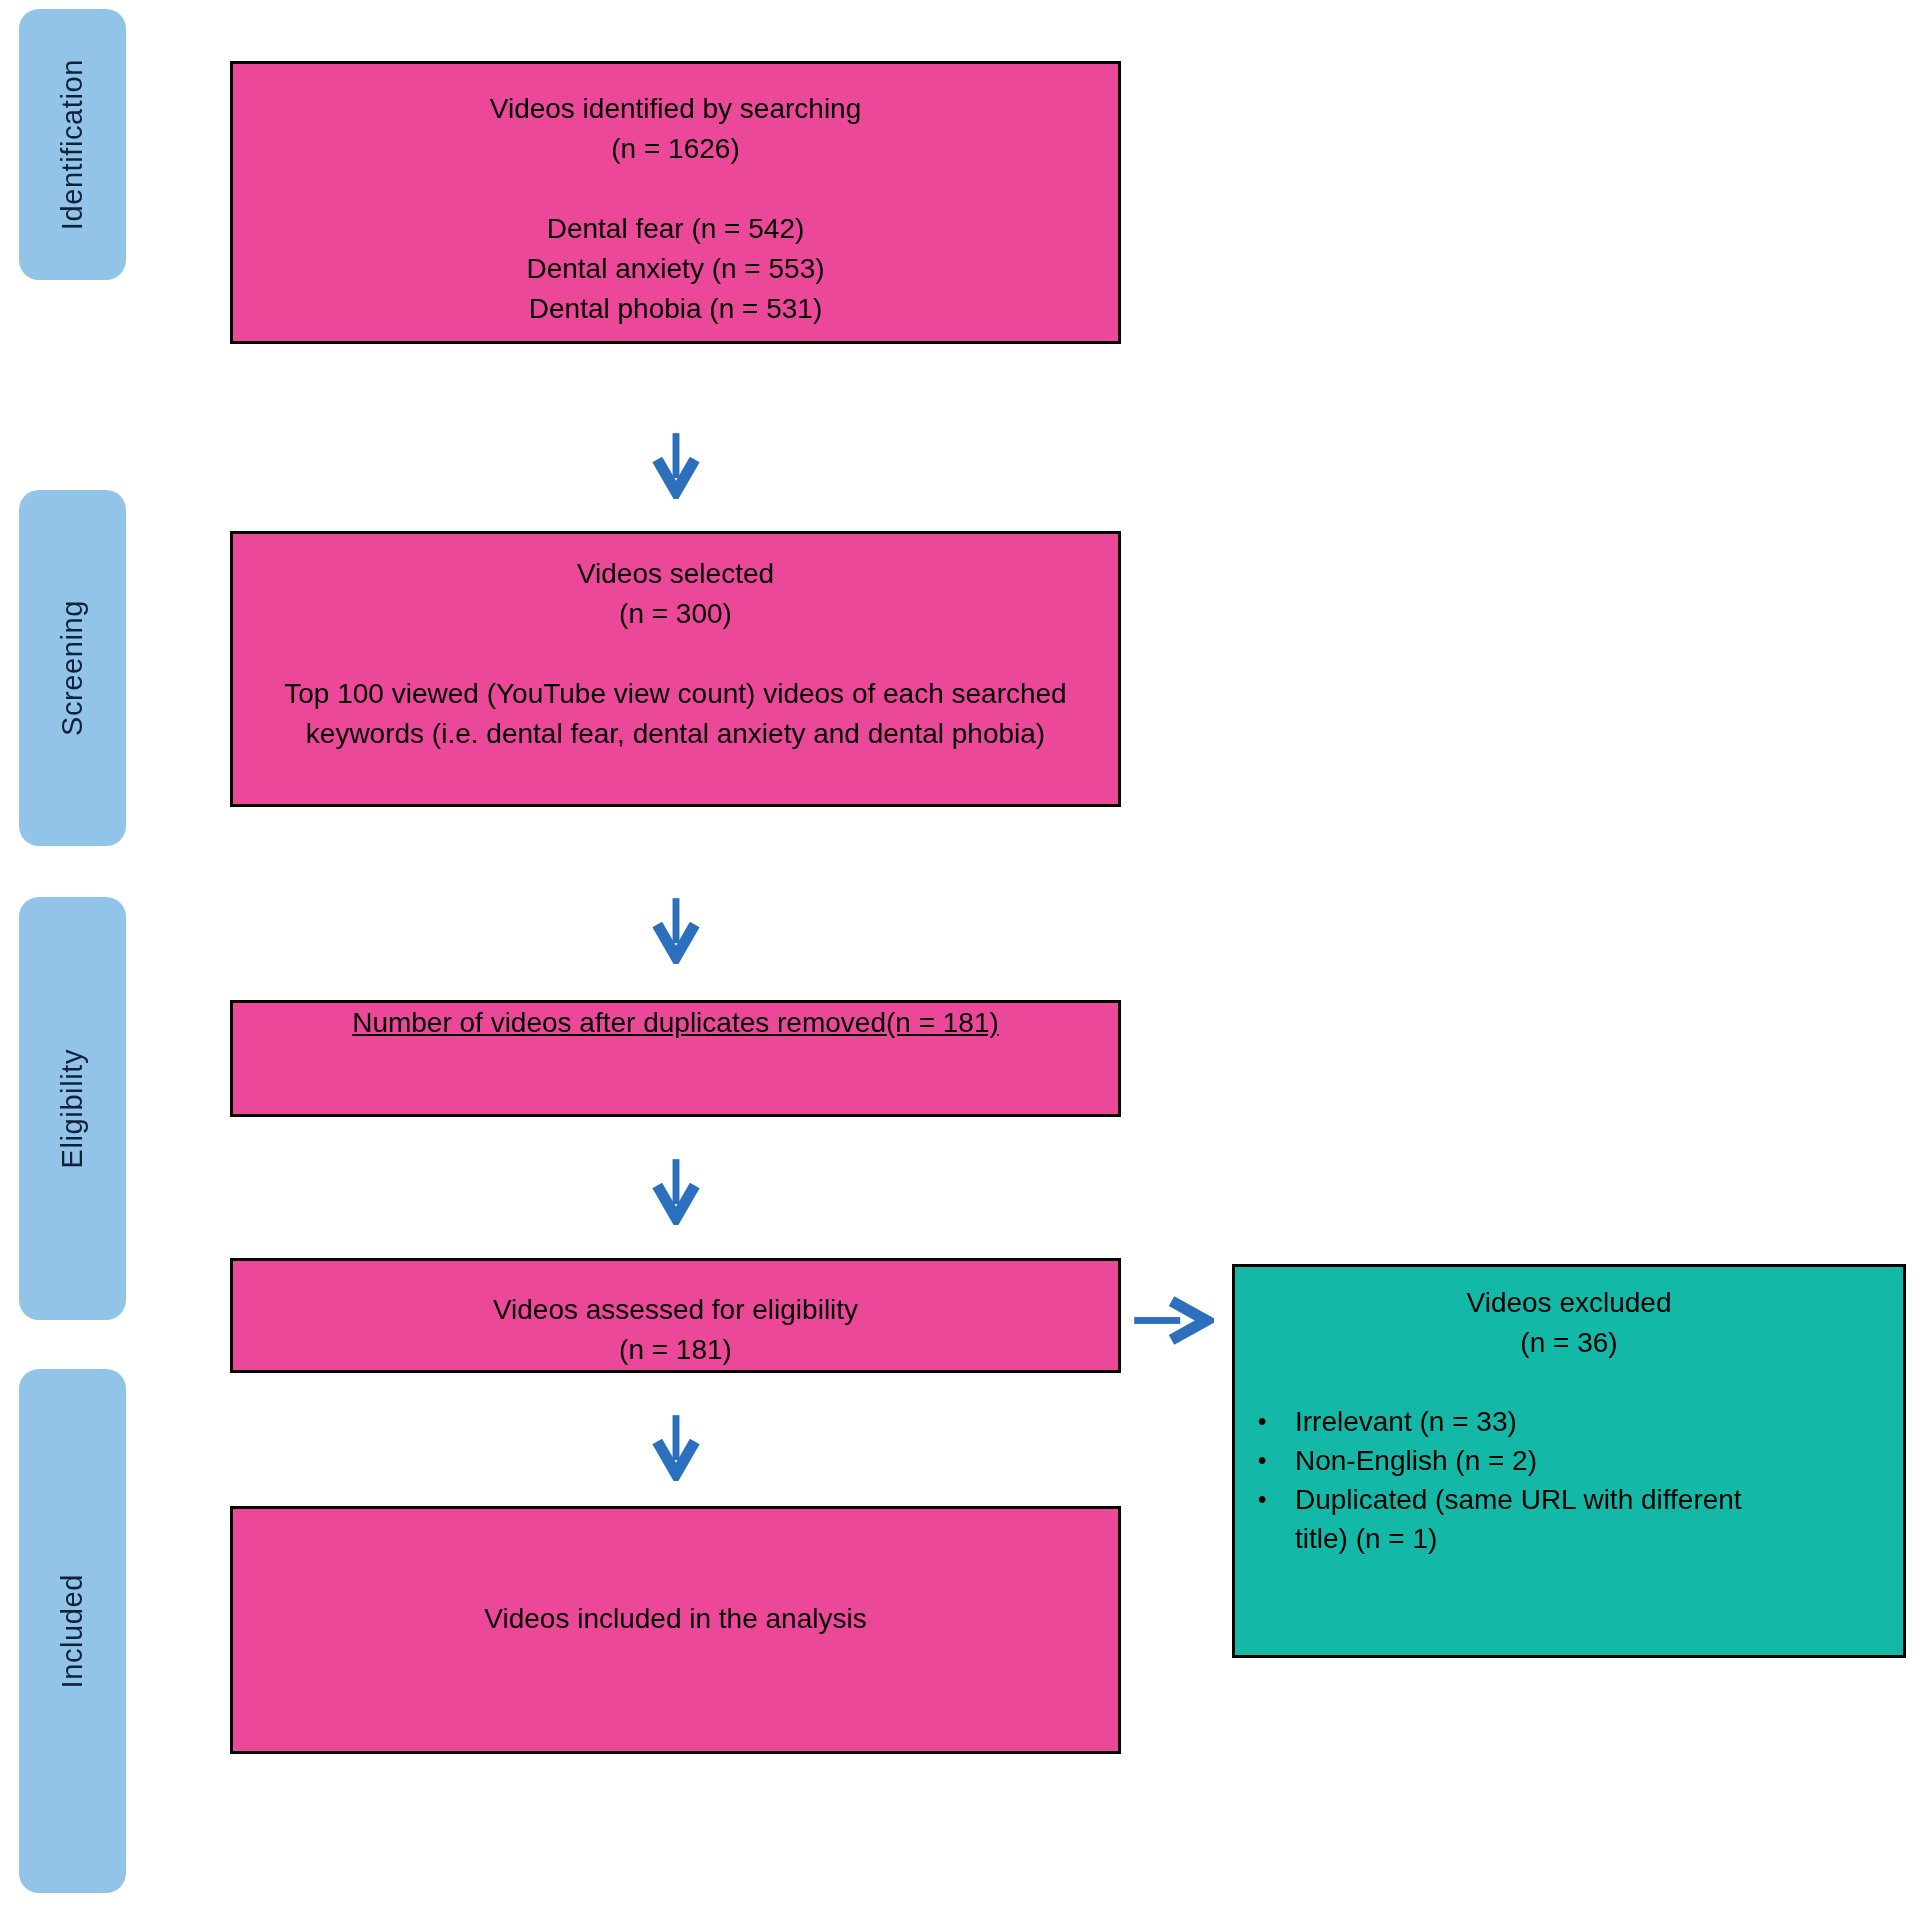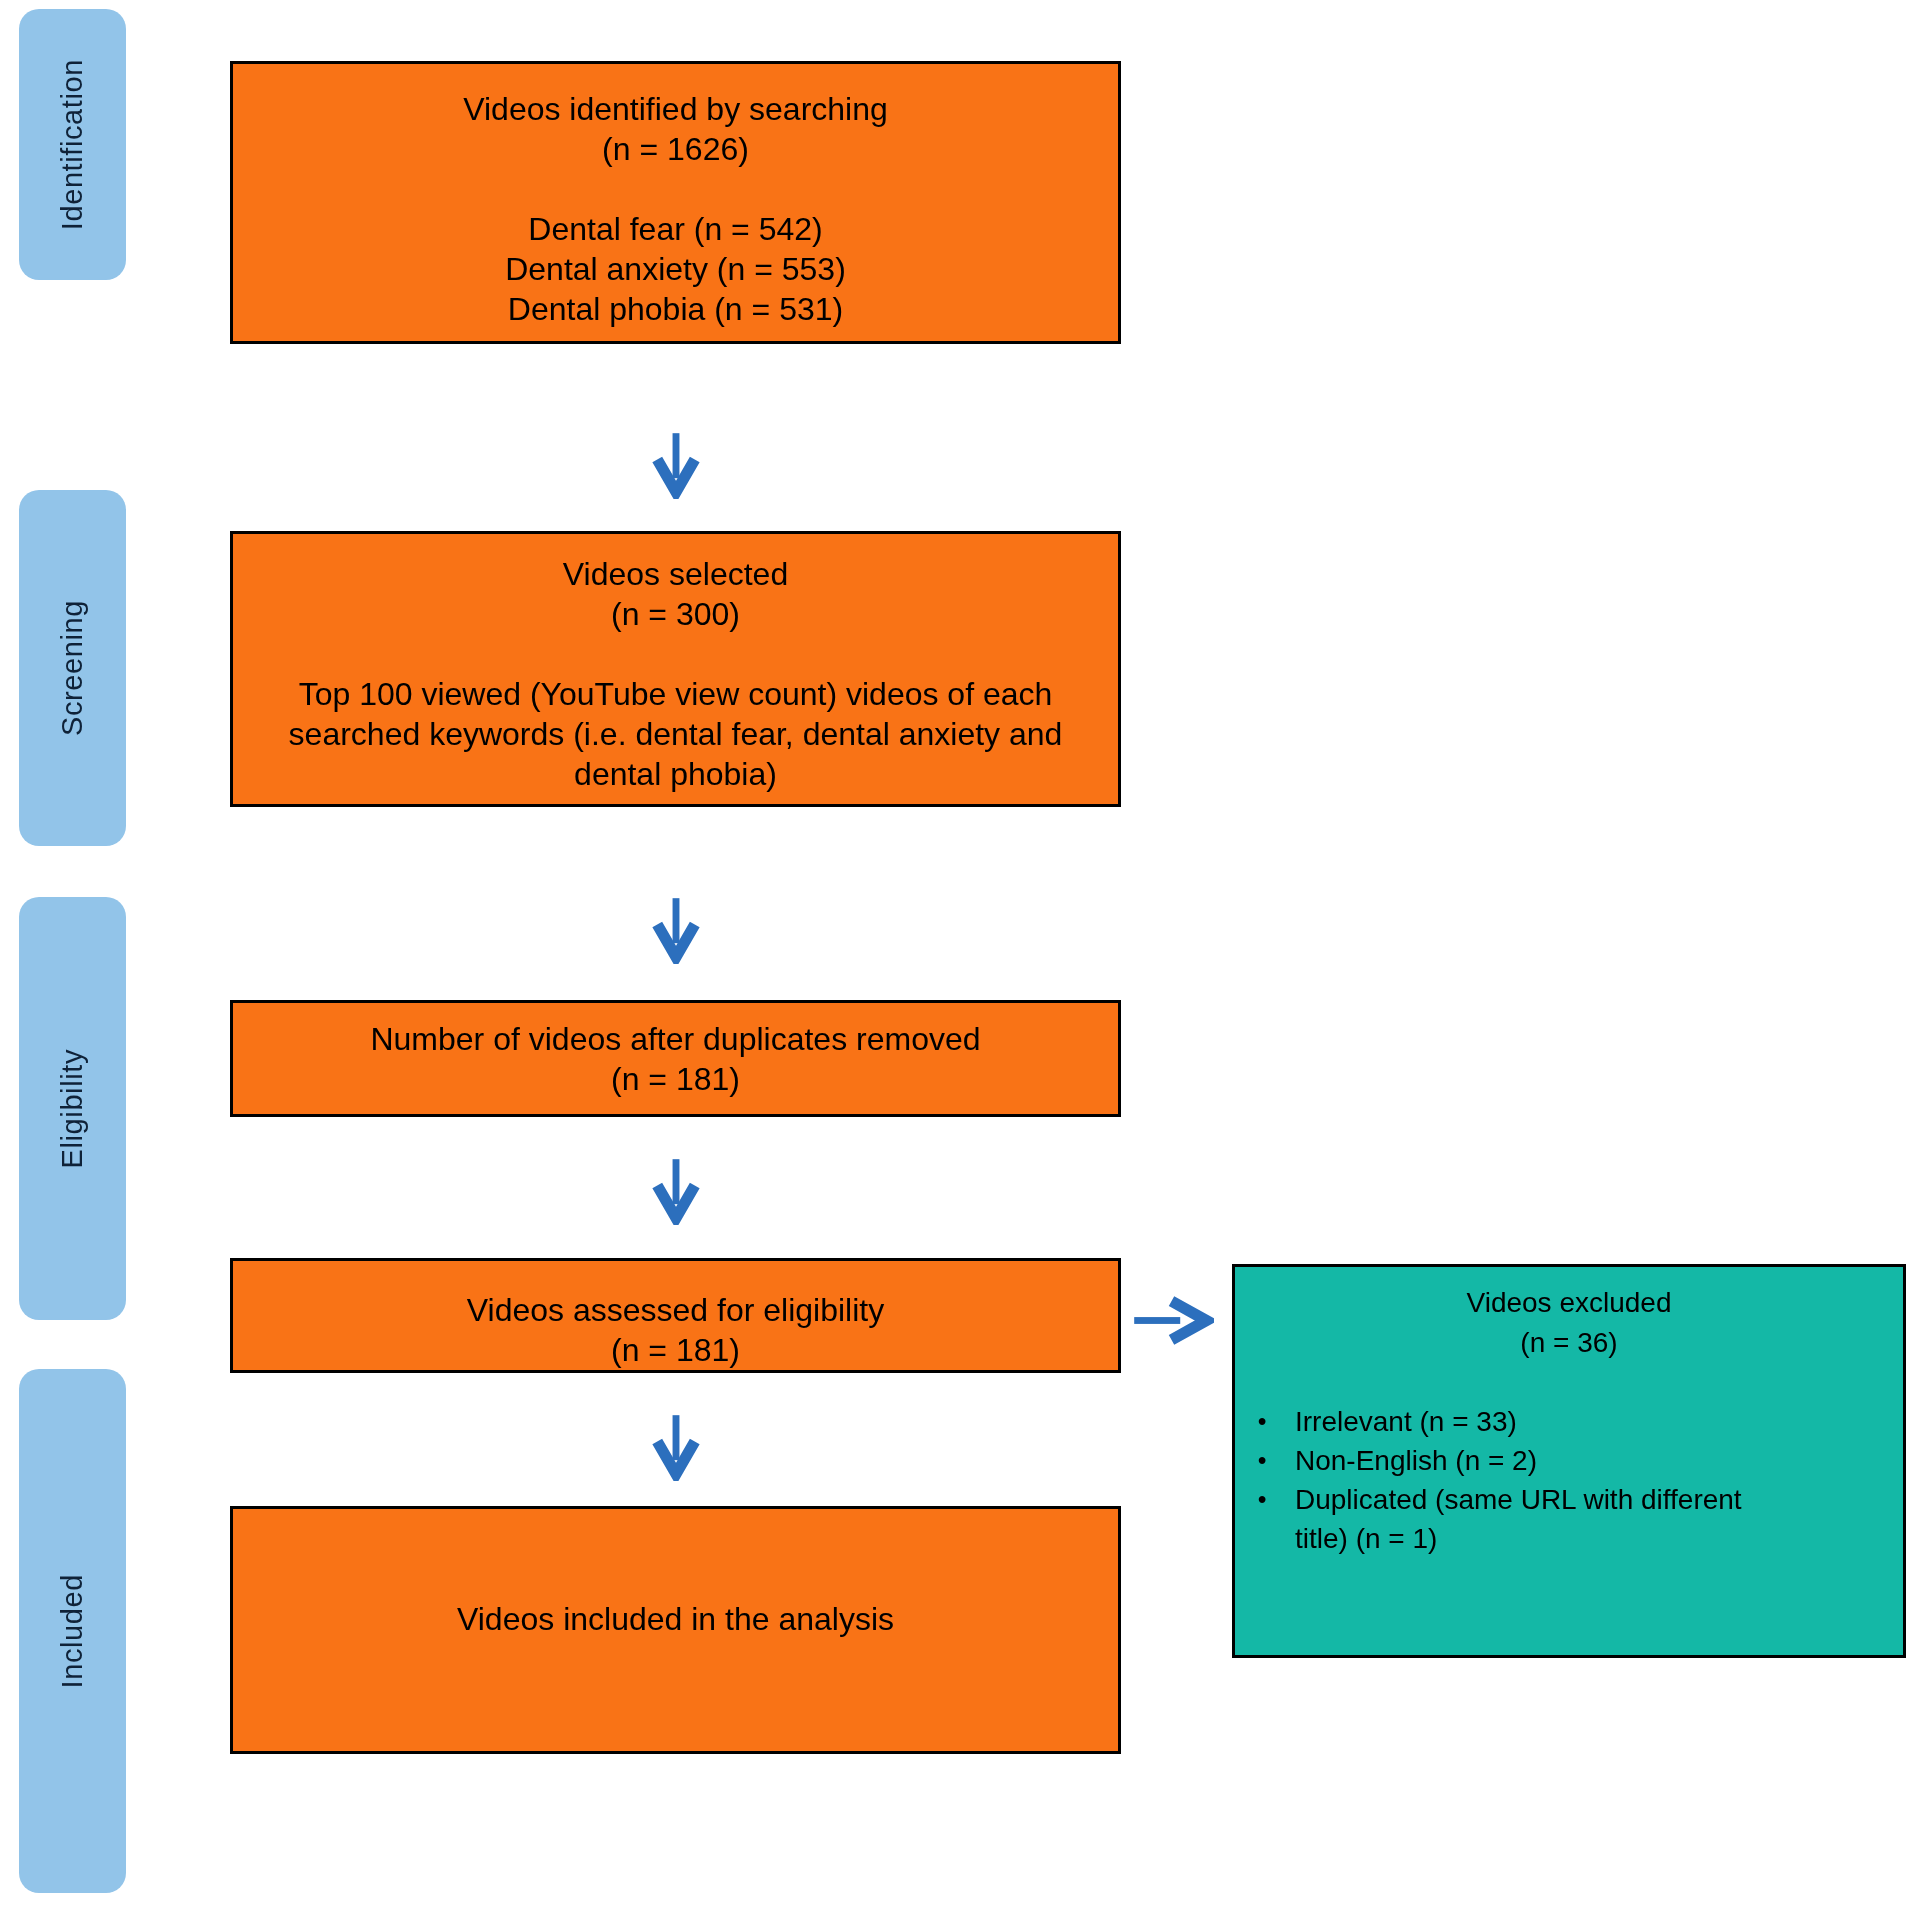--- a/index.html
+++ b/index.html
@@ -36,28 +36,28 @@
   #stage-screening      { top: 490px;  height: 356px; }
   #stage-eligibility    { top: 897px; height: 423px; }
   #stage-included       { top: 1369px; height: 524px; }
 
   
   .fbox {
     position: absolute;
     left: 230px;
     width: 891px;
     border: 3.8px solid #000000;
-    background: #f97316;
-    font-size: 32px;
+    background: #ec4899;
+    font-size: 28px;
     line-height: 40px;
     text-align: center;
   }
   #box-identified { top: 61px;  height: 283px; padding-top: 25px; }
   #box-selected   { top: 531px; height: 276px; padding: 20px 44px 8px 44px; }
-  #box-duplicates { top: 1000px; height: 117px; display: flex; flex-direction: column; justify-content: center; }
+  #box-duplicates { top: 1000px; height: 117px; display: flex; flex-direction: row; justify-content: center; text-decoration: underline; }
   #box-assessed   { top: 1258px; height: 115px; display: flex; flex-direction: column; justify-content: flex-end; }
   #box-included   { top: 1506px; height: 248px; display: flex; flex-direction: column; justify-content: center; padding-bottom: 21.4px; }
   .spacer { height: 40px; }
 
   
   #box-excluded {
     position: absolute;
     left: 1232px;
     top: 1264px;
     width: 674px;

